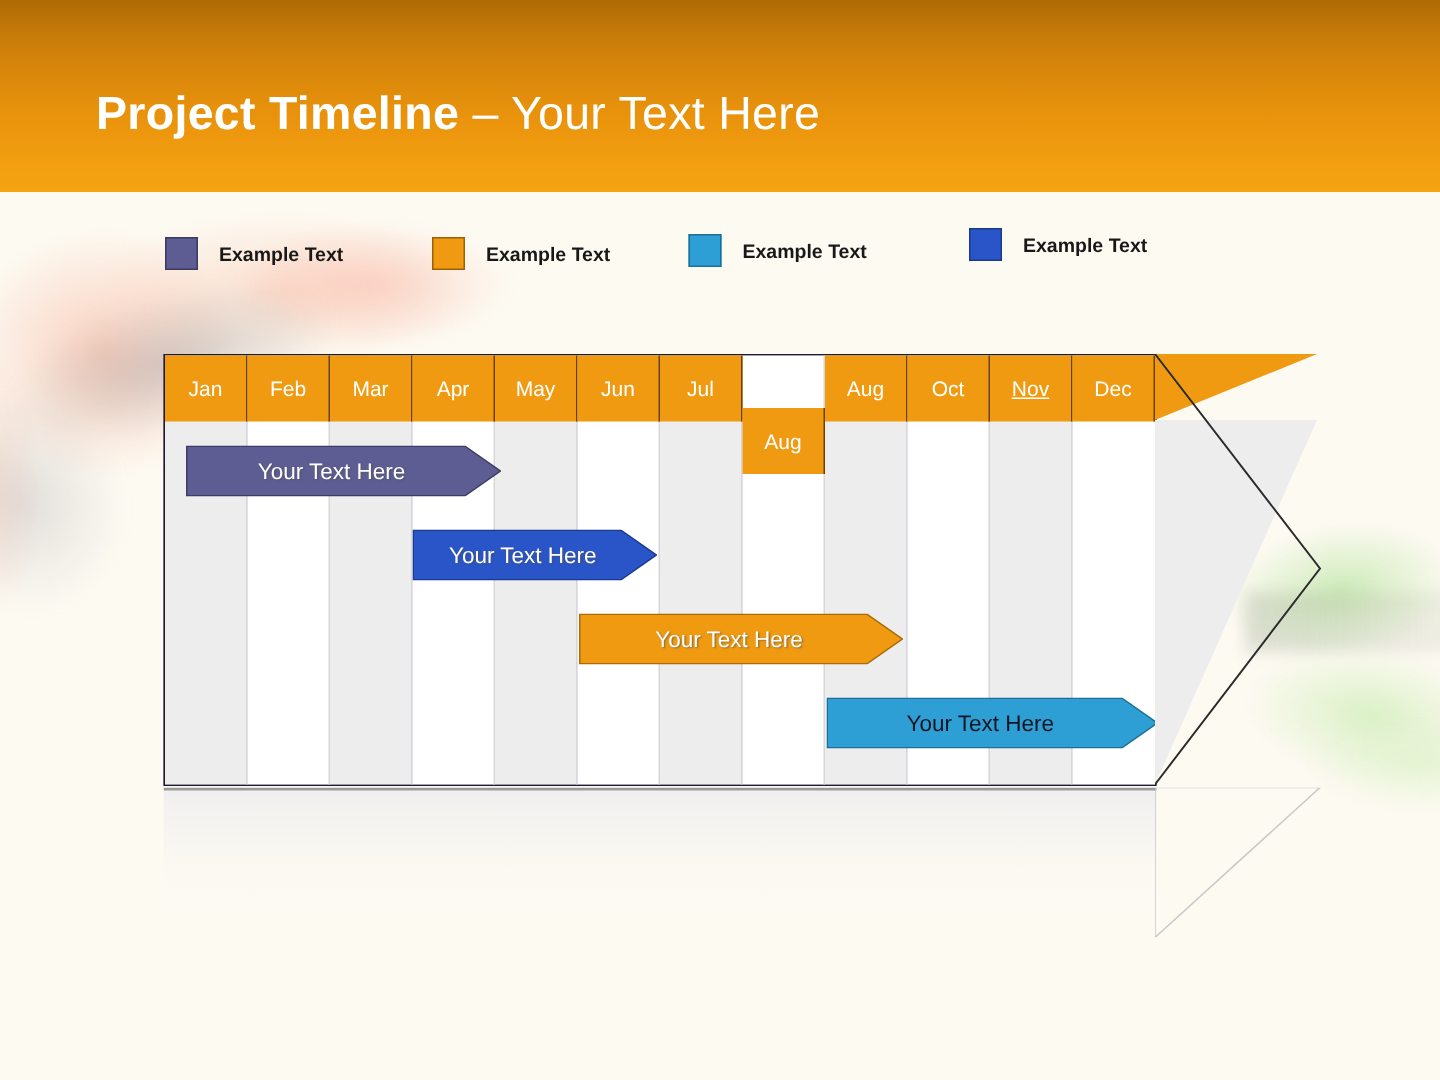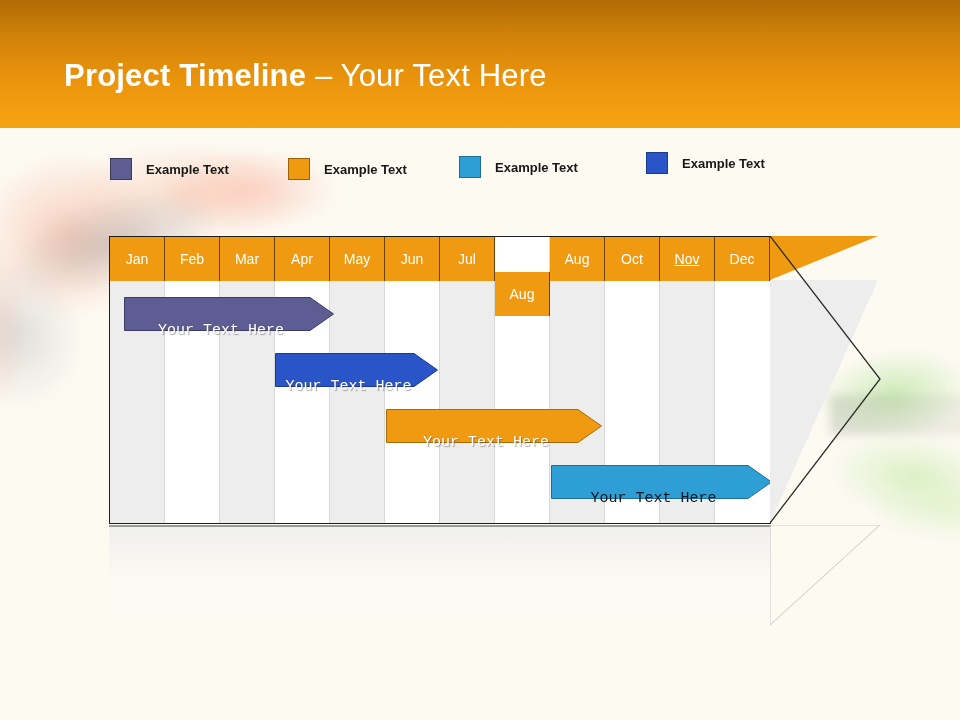--- a/index.html
+++ b/index.html
@@ -105,23 +105,23 @@
   
   #arrow-head{
     position:absolute;left:661px;top:0;width:111px;height:288px;
   }
   #arrow-head svg{display:block;}
 
   
   .task-bar{position:absolute;height:34px;}
   .task-bar svg{position:absolute;left:0;top:0;}
   .task-label{
-    position:absolute;left:0;top:16px;width:100%;height:34px;
+    position:absolute;left:0;top:0;width:100%;height:34px;
     display:flex;align-items:center;justify-content:center;
-    font-size:15px;white-space:nowrap;padding-right:16px;box-sizing:border-box;font-family:Liberation Mono, monospace;
+    font-size:15px;white-space:nowrap;padding-right:16px;box-sizing:border-box;
   }
   .lbl-light{color:#ffffff;text-shadow:1px 1px 1px rgba(80,80,80,.55);}
   .lbl-dark{color:#111522;}
 
   
   #reflection{
     position:absolute;left:109px;top:525px;width:772px;height:100px;
     overflow:hidden;pointer-events:none;
   }
   #refl-plate{

